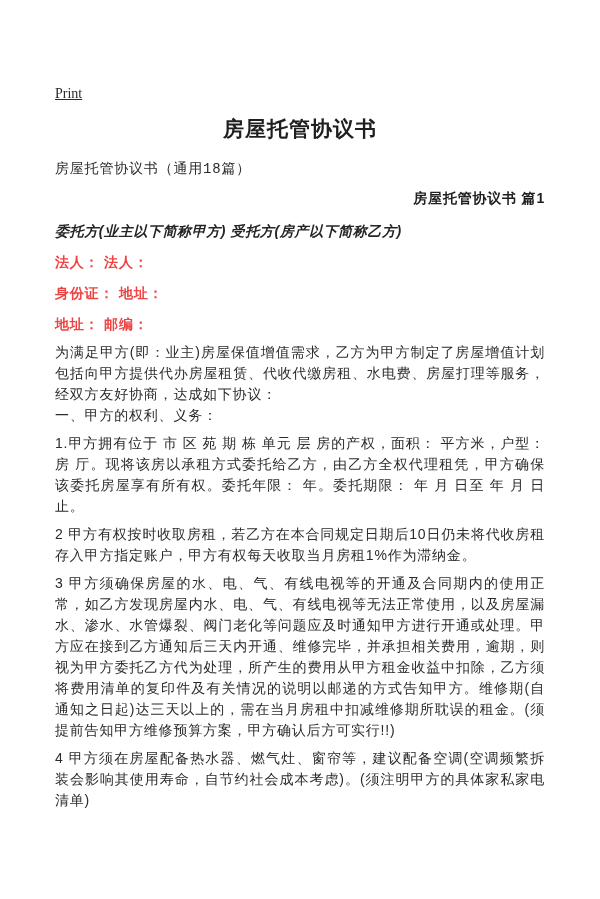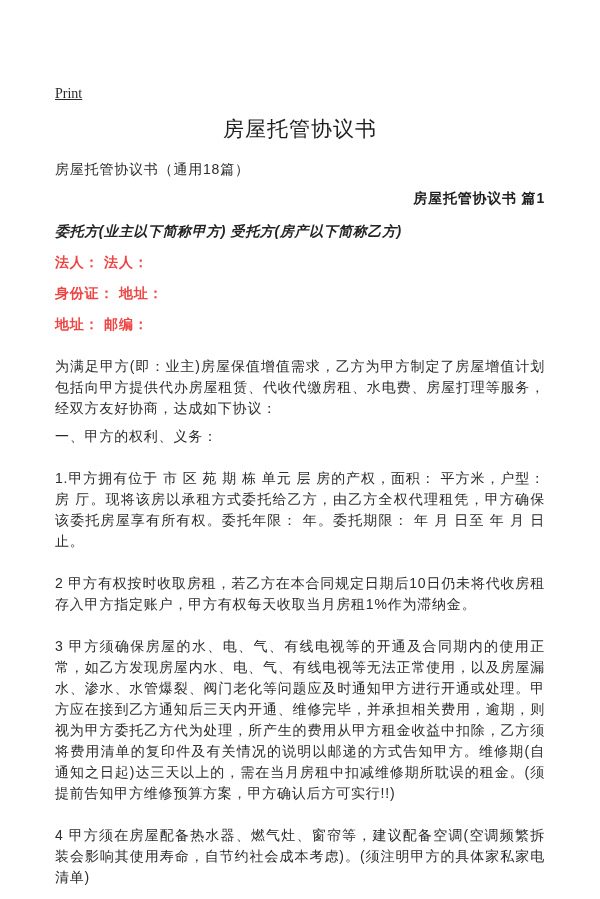--- a/index.html
+++ b/index.html
@@ -22,30 +22,31 @@
     font-family: "Liberation Serif", "DejaVu Serif", serif;
     font-size: 14px;
     line-height: 16px;
     color: #2b2b2b;
     display: inline-block;
   }
   .doc-title {
     margin-top: 12px;
     text-align: center;
     font-size: 21px;
-    font-weight: normal;
+    font-weight: bold;
     line-height: 30px;
     color: #1f1f1f;
     letter-spacing: 1px;
   }
   .doc-subtitle {
     margin-top: 15px;
     font-size: 14px;
     line-height: 21px;
     letter-spacing: 0.8px;
+    font-family: Liberation Mono, monospace;
   }
   .section-heading {
     margin-top: 8px;
     font-size: 14px;
     font-weight: bold;
     line-height: 21px;
     letter-spacing: 0.8px;
     color: #1f1f1f;
     text-align: right;
   }
@@ -60,29 +61,28 @@
   }
   .field-line {
     margin-top: 10px;
     font-size: 14px;
     font-weight: bold;
     line-height: 21px;
     letter-spacing: 0.8px;
     color: #ef4444;
   }
   .body-para {
-    margin-top: 21px;
+    margin-top: 7px;
     font-size: 14px;
     line-height: 21px;
     letter-spacing: 0.8px;
     text-align: justify;
     color: #2b2b2b;
   }
   .clause-heading {
-    margin-top: 7px;
     font-size: 14px;
     line-height: 21px;
     letter-spacing: 0.8px;
     color: #2b2b2b;
     font-family: Liberation Serif, serif;
   }
 </style>
 </head>
 <body>
 

